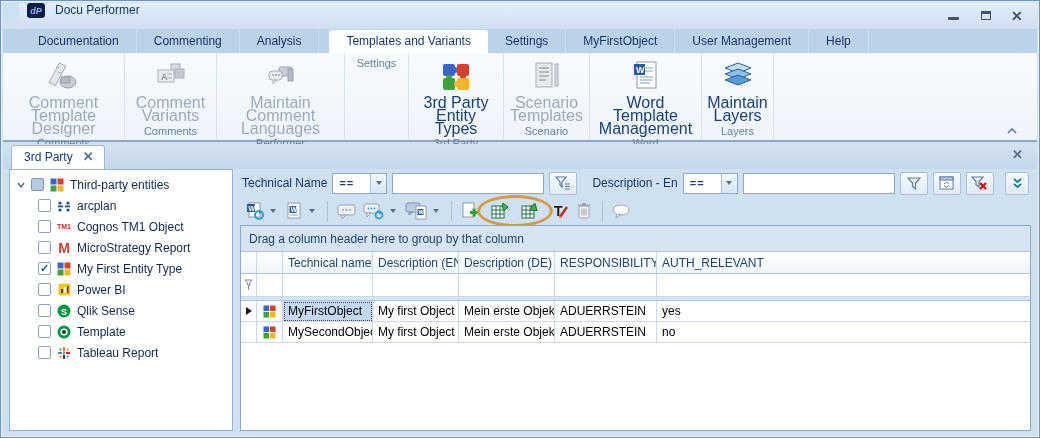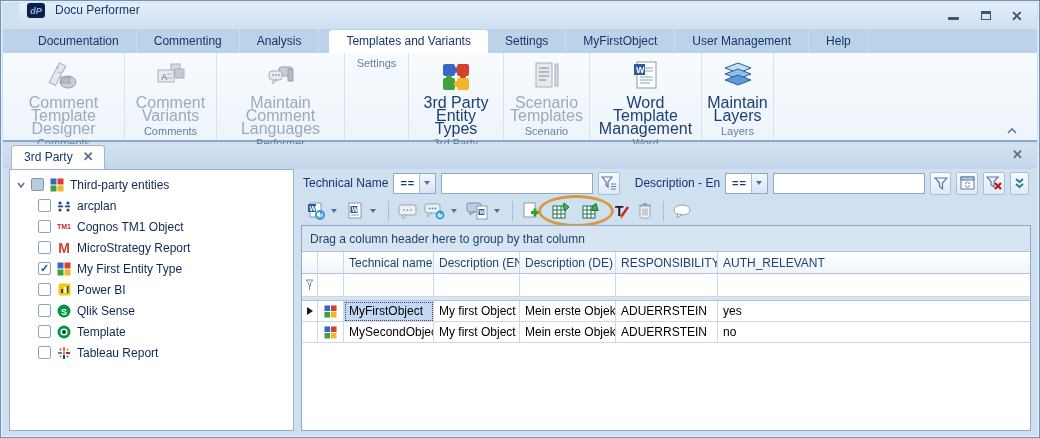--- a/index.html
+++ b/index.html
@@ -40,21 +40,21 @@
   .tabstrip { position:absolute; left:2px; right:2px; top:143px; height:25px;
               background:linear-gradient(#d4e2f1,#c4d7ea); display:flex; align-items:flex-end; padding-left:8px; }
   .doctab { background:#ffffff; border:1px solid #9fb7d4; border-bottom:none; border-radius:3px 3px 0 0;
             font-size:12px; color:#173a6d; padding:4px 10px 5px 12px; display:flex; align-items:center; gap:10px; cursor:default; }
   .tab-close, .strip-close { color:#5c6f8c; font-size:13px; font-weight:bold; line-height:10px; cursor:default; }
   .strip-close { position:absolute; right:14px; top:6px; }
 
   
   .content { position:absolute; left:2px; right:2px; top:168px; bottom:2px; padding:0 6px 4px 6px; display:flex; gap:7px; }
 
-  .tree-panel { width:285px; background:#ffffff; border:1px solid #96b1d3; padding:4px 2px; overflow:hidden;text-align:right; }
+  .tree-panel { width:224px; background:#ffffff; border:1px solid #96b1d3; padding:4px 2px; overflow:hidden;text-align:right; }
   .tree-row { display:flex; align-items:center; height:21px; font-size:12px; color:#10284e; gap:5px; padding-left:4px; cursor:default; }
   .tree-row.child { padding-left:26px; }
   .expander { width:10px; height:10px; }
   .cbx { width:13px; height:13px; border:1px solid #8ca2bc; background:#fdfefe; border-radius:2px;
          display:flex; align-items:center; justify-content:center; font-size:11px; color:#2b4f87; flex:0 0 auto; }
   .cbx.indet { background:#b7cbdf; border-color:#7e98b4; }
   .cbx.checked::after { content:"✓"; font-weight:bold; line-height:11px; }
   .ticon { width:16px; height:16px; display:flex; align-items:center; justify-content:center; flex:0 0 auto; }
 
   .main-panel { flex:1; position:relative; }

